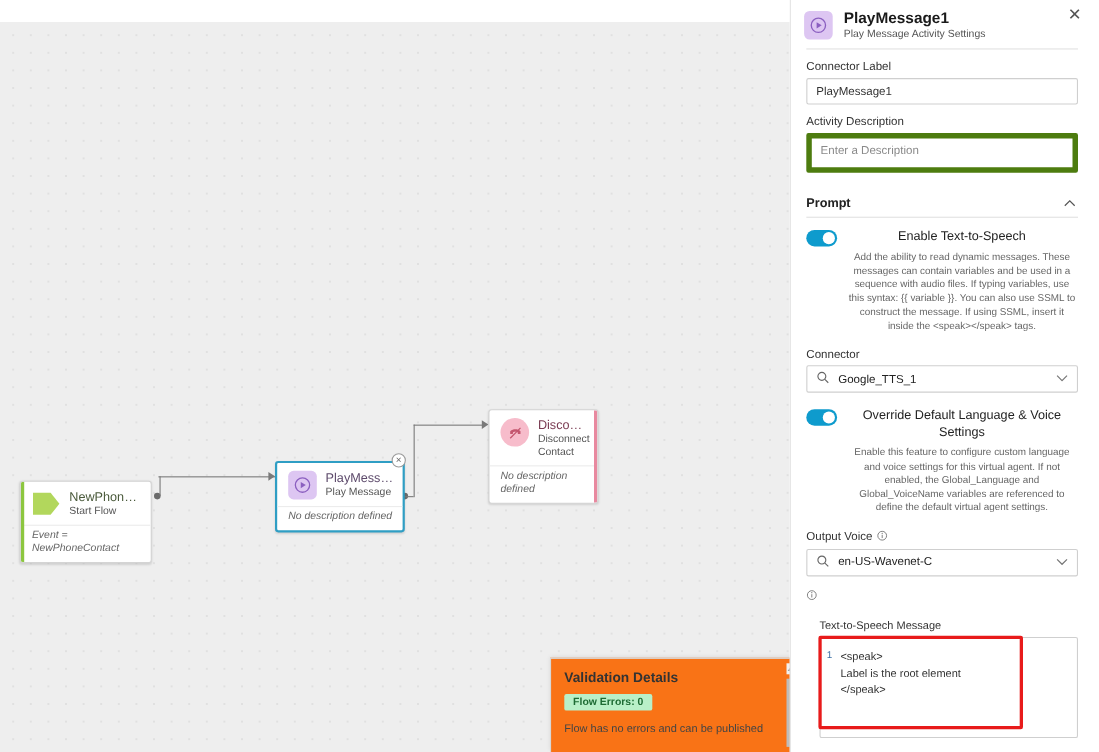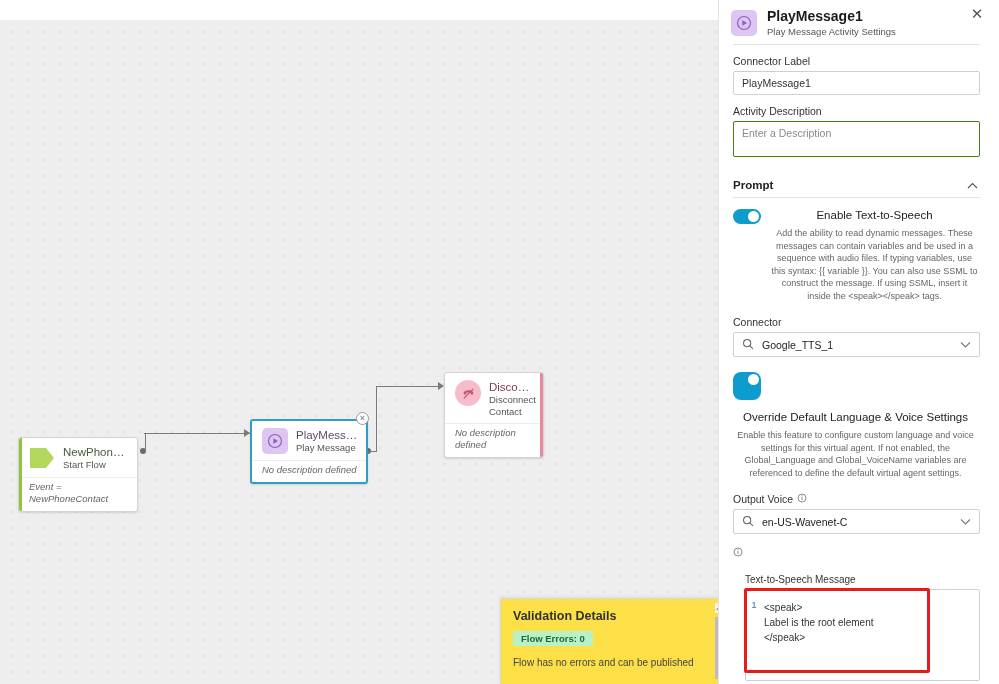--- a/index.html
+++ b/index.html
@@ -92,21 +92,21 @@
   .node-close {
     position:absolute; width:13px; height:13px; border-radius:50%;
     background:#ffffff; border:1px solid #9a9a9a;
     display:flex; align-items:center; justify-content:center;
     font-size:9px; color:#666; line-height:1; cursor:pointer;
   }
 
   
   #validation {
     position:absolute; left:500px; top:598px; width:226px; height:86px;
-    background:#fde047; border:1px solid #d8d8d8; border-bottom:none;
+    background:#f97316; border:1px solid #d8d8d8; border-bottom:none;
     box-shadow: 0 -1px 4px rgba(0,0,0,.08);
     overflow:hidden;
   }
   #validation-title { font-size:12.5px; font-weight:bold; color:#333; padding:10px 12px 0 12px; }
   .badge {
     display:inline-block; font-size:9.5px; padding:2px 8px; border-radius:2px;
     margin:8px 0 0 12px; font-weight:bold;
   }
   .badge-green { background:#b9f0c8; color:#1d6b33; }
   #validation-text { font-size:10px; color:#444; padding:10px 12px 0 12px; line-height:13px; }
@@ -157,21 +157,21 @@
   .chev { color:#555; font-size:11px; }
   .section-rule { height:1px; background:#e2e2e2; margin:6px 14px 0 14px; }
 
   .field-label { font-size:10.5px; color:#333; padding:10px 0 4px 14px; }
   .input {
     margin: 0 14px; height:24px; border:1px solid #cfcfcf; border-radius:2px;
     font-size:10.5px; color:#333; display:flex; align-items:center;
     padding: 0 8px; background:#fff;
   }
   .textarea {
-    margin: 0 14px; height:36px; border:1px solid #4d7c0f; border-radius:2px;
+    margin: 0 14px; height:36px; border:5px solid #4d7c0f; border-radius:2px;
     font-size:10.5px; color:#8a8a8a; padding:5px 8px; position:relative;
     background:#fff;
   }
 
   .toggle-row { display:flex; gap:10px; padding: 10px 16px 0 14px; text-align: center; }
   .toggle {
     flex:0 0 28px; width:28px; height:15px; border-radius:8px; background:#0e9bcd;
     position:relative; margin-top:1px;
   }
   .toggle::after {
@@ -354,21 +354,21 @@
           </svg>
         </span>
         <span>Google_TTS_1</span>
         <span class="chevd">
           <svg width="11" height="7" viewBox="0 0 11 7" aria-hidden="true">
               <path d="M1 1.5 L5.5 6 L10 1.5" fill="none" stroke="#777" stroke-width="1.1"></path>
             </svg>
         </span>
       </div>
 
-      <div class="toggle-row" style="padding-top:14px;flex-direction:column;">
+      <div class="toggle-row" style="padding-top:14px;">
         <div class="toggle"></div>
         <div>
           <div class="toggle-title">Override Default Language &amp; Voice Settings</div>
           <div class="toggle-desc">Enable this feature to configure custom language and voice settings for this virtual agent. If not enabled, the Global_Language and Global_VoiceName variables are referenced to define the default virtual agent settings.</div>
         </div>
       </div>
 
       <div class="field-label" style="padding-top:14px; display:flex; align-items:center; gap:4px;">
         <span>Output Voice</span>
         <span>

